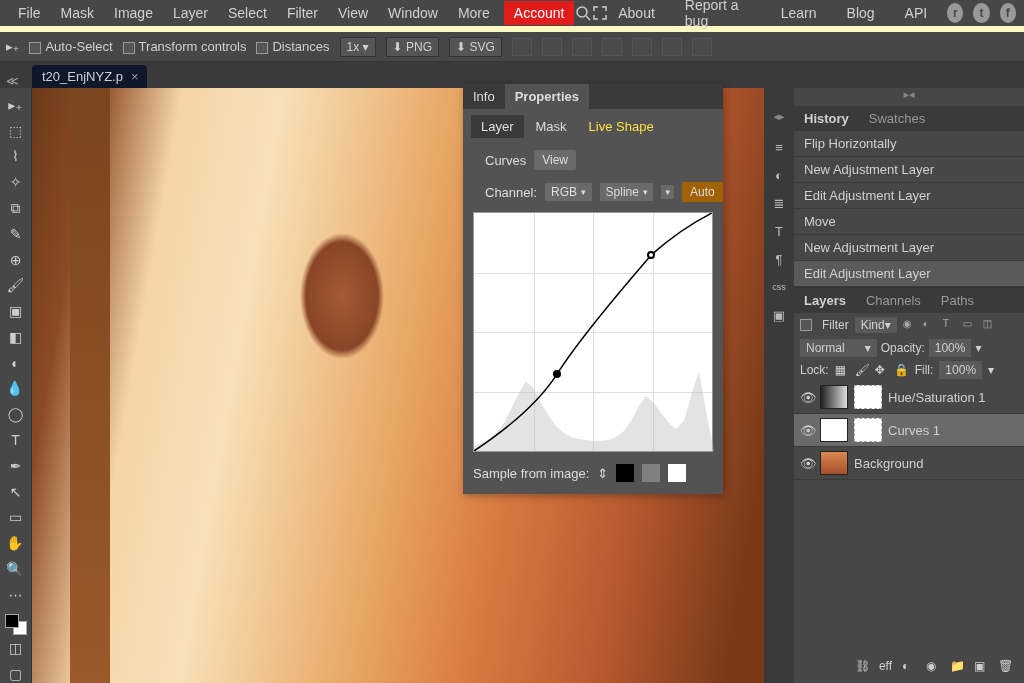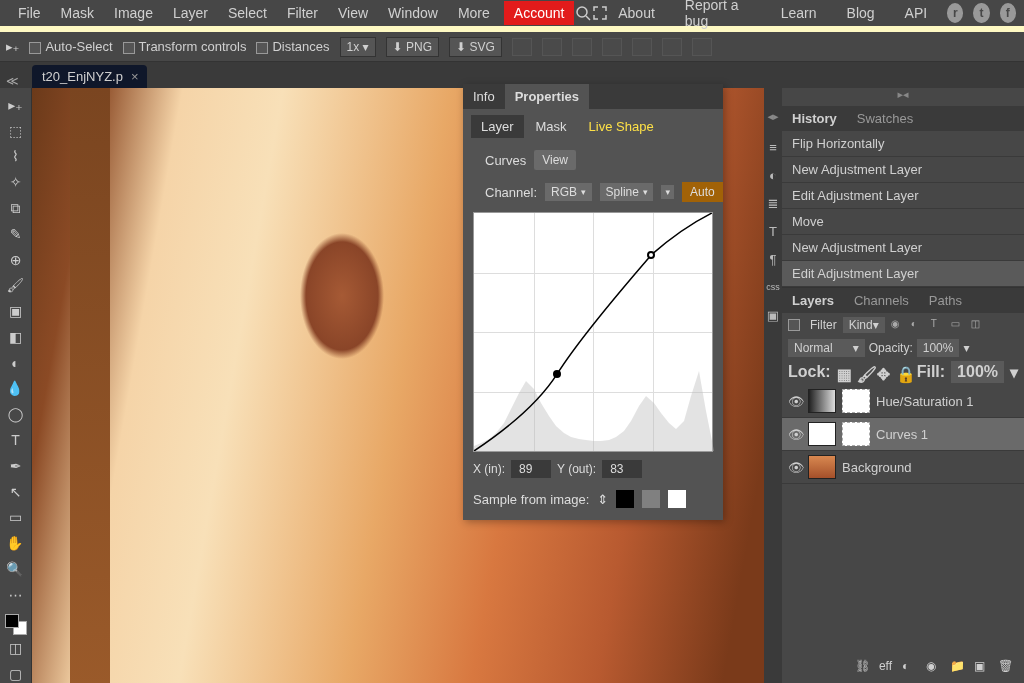--- a/index.html
+++ b/index.html
@@ -77,21 +77,21 @@
 .hist-list { }
 .hist-item { padding:5px 10px; font-size:13px; border-bottom:1px solid #3a3a3a; }
 .hist-item.sel { background:#5a5a5a; }
 
 .layerpanel { border-top:1px solid #333; }
 .filterrow { display:flex; align-items:center; gap:6px; padding:4px 6px; font-size:12px; }
 .kind { background:#5a5a5a; padding:1px 6px; display:flex; align-items:center; }
 .fic { width:14px; height:14px; color:#aaa; font-size:10px; }
 .blendrow { display:flex; align-items:center; gap:4px; padding:2px 6px; font-size:12px; }
 .blendsel { background:#5a5a5a; padding:2px 6px; }
-.lockrow { display:flex; align-items:center; gap:6px; padding:2px 6px; font-size:16px;font-weight:bold; }
+.lockrow { display:flex; align-items:center; gap:6px; padding:2px 6px; font-size:12px; }
 .lic { width:14px; height:14px; }
 
 .layer { display:flex; align-items:center; gap:6px; padding:4px 6px; border-bottom:1px solid #3a3a3a; font-size:13px; }
 .layer.sel { background:#6a6a6a; }
 .eye { width:14px; height:14px; }
 .layerthumb { width:28px; height:24px; border:1px solid #222; background:#888; }
 .layermask { width:28px; height:24px; border:1px dashed #aaa; background:#fff; }
 
 .layerbtm { display:flex; justify-content:flex-end; gap:10px; padding:6px; font-size:12px; position:absolute; bottom:4px; right:6px; }
 .lbic { width:14px; height:14px; }
@@ -322,26 +322,20 @@
     <svg class="histo" viewBox="0 0 240 100" preserveAspectRatio="none">
       <polygon fill="#bbb" points="0,100 0,95 7,92 15,88 22,82 30,72 37,58 45,42 52,30 60,38 67,52 75,65 82,75 90,82 97,86 105,88 112,89 120,90 127,90 135,89 142,86 150,80 157,70 165,55 172,45 180,52 187,62 195,72 202,78 210,70 217,45 225,20 232,60 240,100"></polygon>
     </svg>
     <svg class="curve-svg" viewBox="0 0 240 240">
       <path d="M 0 240 Q 60 200 84 162 T 179 42 Q 210 15 240 0" stroke="#000" fill="none" stroke-width="1.5"></path>
     </svg>
     <div class="pt filled" style="left:35%;top:67.5%;"></div>
     <div class="pt hollow" style="left:74.5%;top:17.6%;"></div>
   </div>
 
-  <div class="xyrow">
-    <span>X (in):</span>
-    <span class="xyval">89</span>
-    <span>Y (out):</span>
-    <span class="xyval">83</span>
-  </div>
   <div class="samplerow">
     <span>Sample from image:</span>
     <span>⇕</span>
     <span class="swatch" style="background:#000"></span>
     <span class="swatch" style="background:#808080"></span>
     <span class="swatch" style="background:#fff"></span>
   </div>
 </div>
 
 </body></html>

